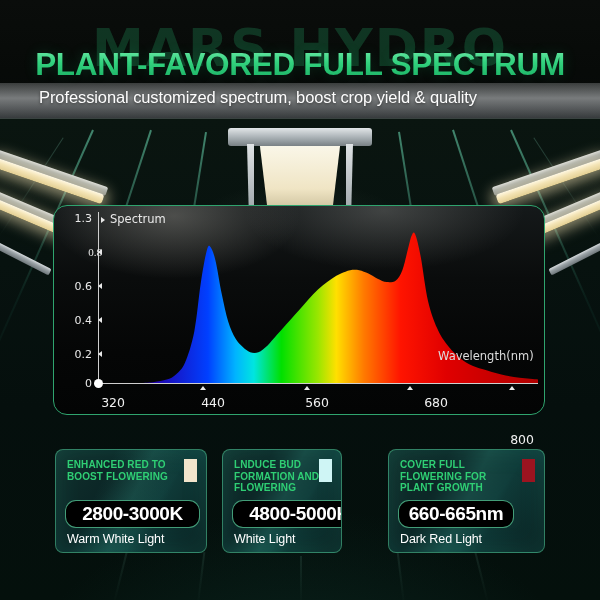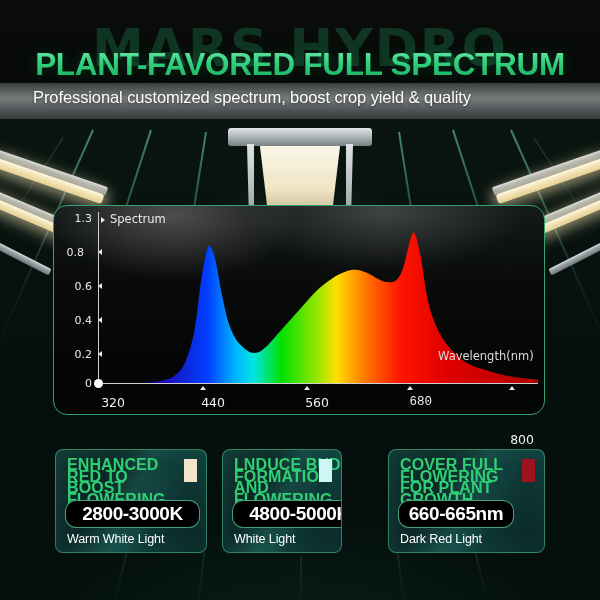--- a/index.html
+++ b/index.html
@@ -43,21 +43,21 @@
   #watermark { position:absolute; left:0; top:18px; width:600px; text-align:center;
      font-size:52px; font-weight:700; letter-spacing:2px; color:rgba(40,175,110,.26);
      font-family:"DejaVu Sans", sans-serif; z-index:5; white-space:nowrap; }
   #title { position:absolute; left:0; top:46px; width:600px; text-align:center; z-index:6;
      font-size:31.5px; font-weight:700; letter-spacing:-.3px; white-space:nowrap;
      background:linear-gradient(180deg,#7ef0b4 0%,#35d37f 45%,#17a95f 100%);
      -webkit-background-clip:text; background-clip:text; color:transparent;
      text-shadow:0 0 14px rgba(30,200,120,.20); }
   #subbar { position:absolute; left:0; top:83px; width:600px; height:36px; z-index:6;
      background:linear-gradient(180deg, rgba(205,208,210,.26) 0%, rgba(225,228,230,.52) 42%, rgba(160,165,168,.30) 100%); }
-  #subtitle { position:absolute; left:10px; top:88px; width:484px; text-align:center; z-index:7;
+  #subtitle { position:absolute; left:16px; top:88px; width:484px; text-align:center; z-index:7;
      font-size:16.5px; color:#fdfdfd; letter-spacing:-.1px; white-space:nowrap;
      text-shadow:0 1px 3px rgba(0,0,0,.55); }
 
   
   #chart-panel { position:absolute; left:53px; top:205px; width:492px; height:210px; z-index:8;
      border:1px solid #2fa46e; border-radius:14px; overflow:hidden;
      background:
        radial-gradient(ellipse 180px 90px at 120px 10px, rgba(210,205,195,.30), rgba(0,0,0,0) 70%),
        radial-gradient(ellipse 200px 85px at 330px 5px, rgba(190,190,185,.26), rgba(0,0,0,0) 70%),
        linear-gradient(180deg,#15191a 0%,#0a0c0c 35%,#050606 70%,#030404 100%);
@@ -84,21 +84,21 @@
 
   
   .card { position:absolute; top:449px; height:104px; z-index:8;
      border:1px solid rgba(80,200,150,.55); border-radius:8px; overflow:hidden;
      background:
        linear-gradient(125deg, rgba(18,52,48,.95) 0%, rgba(12,40,40,.95) 35%, rgba(16,62,60,.95) 62%, rgba(10,34,34,.95) 100%);
      box-shadow:inset 0 0 24px rgba(40,160,140,.18);
   }
   .card::after { content:""; position:absolute; inset:0;
      background:linear-gradient(115deg, rgba(70,210,180,0) 30%, rgba(90,230,200,.13) 50%, rgba(70,210,180,0) 68%); }
-  .card-head { position:absolute; left:11px; top:9px; width:112px; font-size:16px; font-weight:700;
+  .card-head { position:absolute; left:11px; top:9px; width:112px; font-size:10px; font-weight:700;
      line-height:11.5px; color:#2fcf74; letter-spacing:.1px; z-index:3; }
   .swatch { position:absolute; right:9px; top:9px; width:13px; height:23px; z-index:3; }
   .value-box { position:absolute; left:9px; top:50px; width:135px; height:28px; z-index:3;
      border:1px solid rgba(90,210,160,.75); border-radius:11px; background:#000;
      display:flex; align-items:center; justify-content:center; }
   .value-text { font-size:19px; font-weight:700; color:#fff; letter-spacing:-.4px; white-space:nowrap; }
   .card-foot { position:absolute; left:11px; top:82px; font-size:12.5px; color:#fff; z-index:3; letter-spacing:-.1px; }
 </style>
 </head>
 <body>
@@ -167,35 +167,35 @@
 </svg>
 
 <div id="yaxis"></div>
 <div id="xaxis"></div>
 <div id="origin-dot"></div>
 <div id="legend-tick"></div>
 <div id="legend-label">Spectrum</div>
 <div id="xaxis-title">Wavelength(nm)</div>
 
 <div class="ylab" style="left:66px; top:212px;">1.3</div>
-<div class="ylab" style="left:58px; top:246px;">0.8</div>
+<div class="ylab" style="left:76px; top:246px;font-family:Liberation Serif, serif;">0.8</div>
 <div class="ylab" style="left:66px; top:280px;">0.6</div>
 <div class="ylab" style="left:66px; top:314px;">0.4</div>
 <div class="ylab" style="left:66px; top:348px;">0.2</div>
 <div class="ylab" style="left:66px; top:377px;">0</div>
 
 <div class="ytick" style="left:98px; top:249px;"></div>
 <div class="ytick" style="left:98px; top:283px;"></div>
 <div class="ytick" style="left:98px; top:317px;"></div>
 <div class="ytick" style="left:98px; top:351px;"></div>
 
 <div class="xlab" style="left:81px;  top:395px;">320</div>
 <div class="xlab" style="left:181px; top:395px;">440</div>
 <div class="xlab" style="left:285px; top:395px;">560</div>
-<div class="xlab" style="left:388px; top:395px;font-family:Liberation Mono, monospace;">680</div>
+<div class="xlab" style="left:404px; top:395px;">680</div>
 <div class="xlab" style="left:490px; top:412px;margin-top:20px;">800</div>
 
 <div class="xtick" style="left:200px; top:386px;"></div>
 <div class="xtick" style="left:304px; top:386px;"></div>
 <div class="xtick" style="left:407px; top:386px;"></div>
 <div class="xtick" style="left:509px; top:386px;"></div>
 
 <div class="card" style="left:55px; width:152px;">
   <div class="card-head">ENHANCED RED TO BOOST FLOWERING</div>
   <div class="swatch" style="background:#F2E5CC;"></div>

